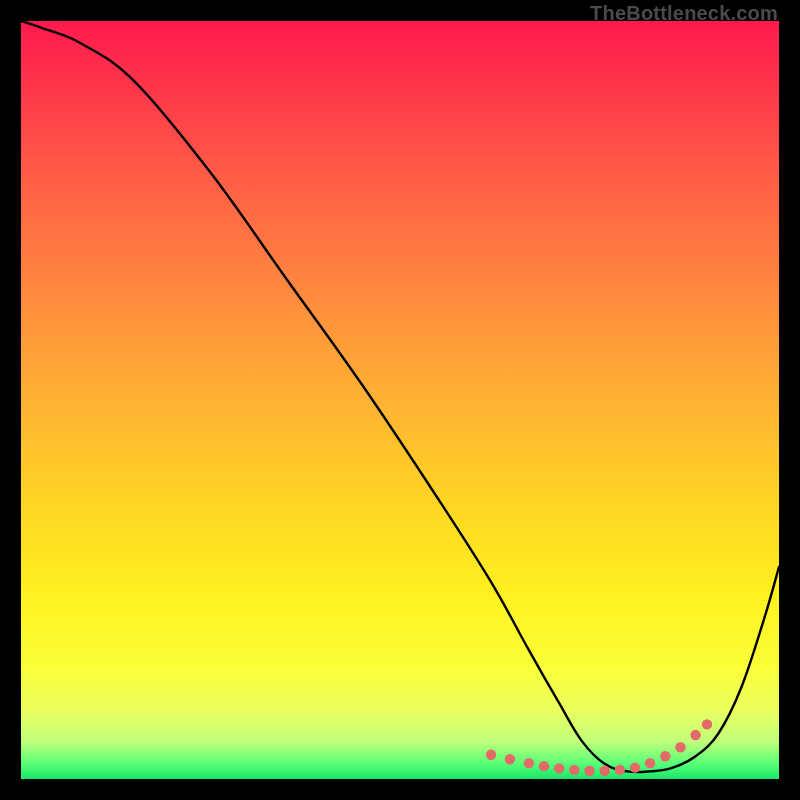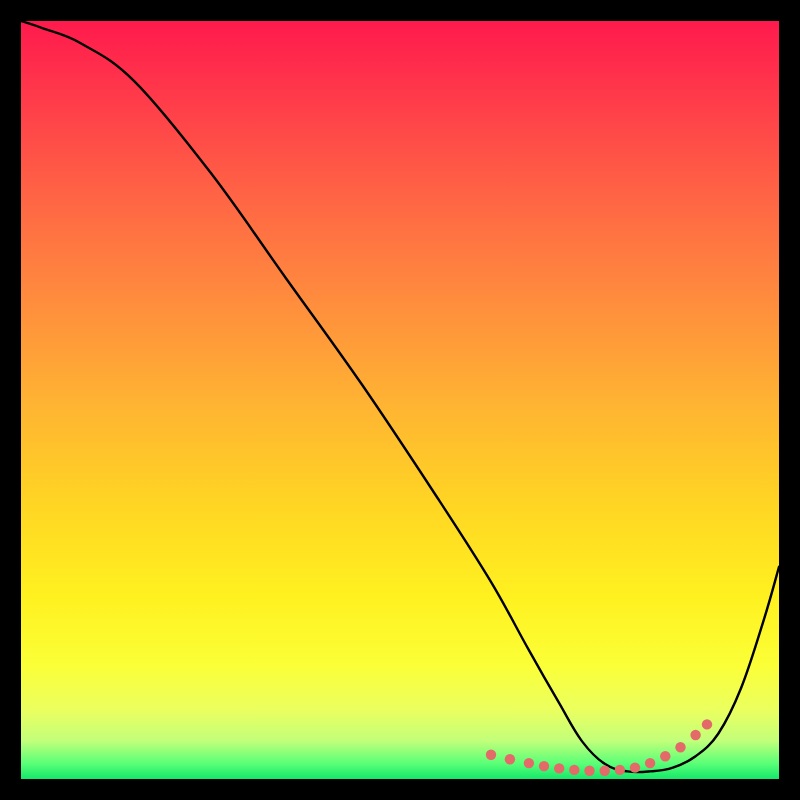--- a/index.html
+++ b/index.html
@@ -79,13 +79,14 @@
           <circle cx="598.8" cy="748.9" r="5.2" fill="#e46a6a"></circle>
           <circle cx="614.0" cy="746.6" r="5.2" fill="#e46a6a"></circle>
           <circle cx="629.1" cy="742.1" r="5.2" fill="#e46a6a"></circle>
           <circle cx="644.3" cy="735.3" r="5.2" fill="#e46a6a"></circle>
           <circle cx="659.5" cy="726.2" r="5.2" fill="#e46a6a"></circle>
           <circle cx="674.6" cy="714.0" r="5.2" fill="#e46a6a"></circle>
           <circle cx="686.0" cy="703.4" r="5.2" fill="#e46a6a"></circle>
         </g>
     </svg>
   </div>
+  <div class="watermark">TheBottleneck.com</div>
 </div>
 
 </body></html>

